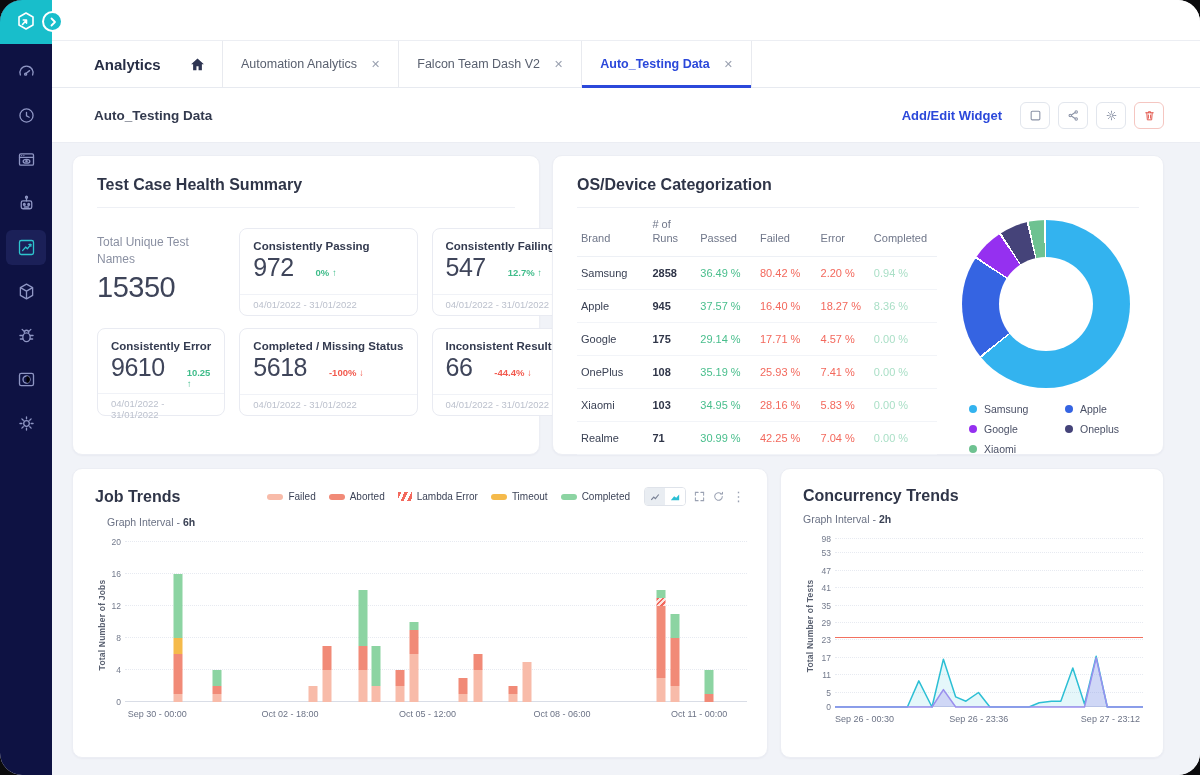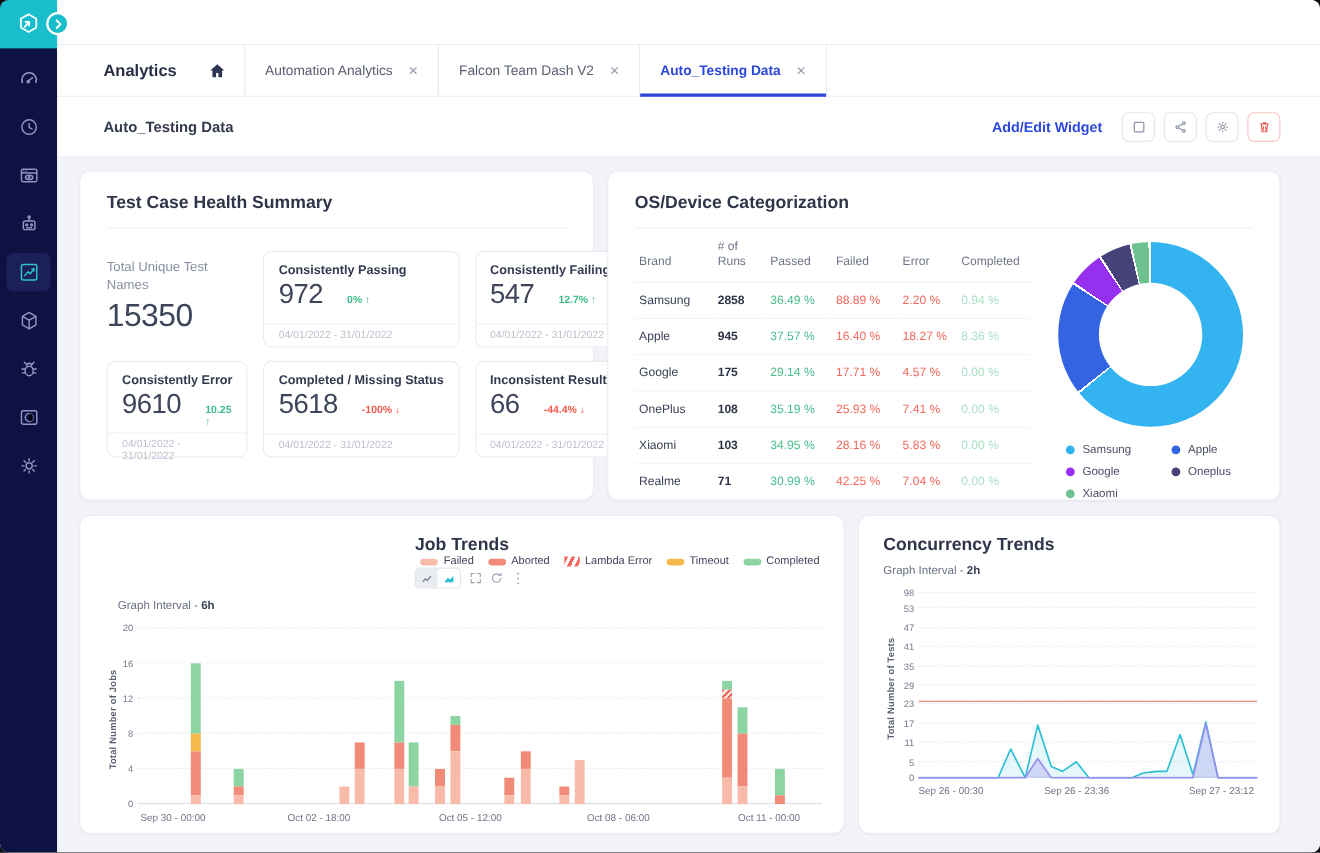--- a/index.html
+++ b/index.html
@@ -1,18 +1,18 @@
 <!DOCTYPE html>
 <html><head>
 <meta charset="utf-8">
 <style>
   * { box-sizing: border-box; margin: 0; padding: 0; }
   html,body { background:#0b0b0d; }
   body { font-family: "Liberation Sans", "DejaVu Sans", sans-serif; width:1200px; height:775px; }
-  .window { width:1200px; height:775px; border-radius:8px; overflow:hidden; display:flex; background:#fff; position:relative; }
+  .window { width:1200px; height:775px; border-radius:22px; overflow:hidden; display:flex; background:#fff; position:relative; }
 
   
   .sidebar { width:52px; background:#0E1243; flex:0 0 52px; display:flex; flex-direction:column; }
   .logo-block { width:52px; height:44px; background:#18BECB; display:flex; align-items:center; justify-content:center; }
   .expand-badge { position:absolute; left:42px; top:11px; width:21px; height:21px; border-radius:50%; background:#18BECB; border:2px solid #fff; display:flex; align-items:center; justify-content:center; z-index:30; cursor:pointer; }
   .nav { display:flex; flex-direction:column; align-items:center; margin-top:10px; gap:9px; }
   .nav-item { width:40px; height:35px; display:flex; align-items:center; justify-content:center; border-radius:6px; cursor:pointer; }
   .nav-item svg { stroke:#8F96C4; }
   .nav-item.active { background:#1B2058; }
   .nav-item.active svg { stroke:#2EC5CE; }
@@ -73,21 +73,21 @@
   .c-faded { color:#A9DFC6; }
   .donut-col { width:186px; flex:0 0 186px; padding-top:10px; }
   .donut { width:168px; height:168px; border-radius:50%; margin:0 auto; position:relative; }
   .donut::after { content:''; position:absolute; inset:37px; background:#fff; border-radius:50%; }
   .donut-legend { margin-top:15px; display:grid; grid-template-columns:96px 1fr; row-gap:8px; padding-left:16px; font-size:10.5px; color:#4A5066; }
   .dl-item { display:flex; align-items:center; gap:7px; cursor:pointer; }
   .dl-dot { width:8px; height:8px; border-radius:50%; flex:0 0 8px; }
 
   
   #w-jobs { width:696px; padding:18px 22px; }
-  .jt-head { display:flex; align-items:center;flex-direction:column; }
+  .jt-head { display:flex; align-items:center; }
   .jt-legend { margin-left:auto; display:flex; gap:13px; align-items:center; font-size:10px; color:#3D4458; }
   .lg-item { display:flex; align-items:center; gap:5px; cursor:pointer; }
   .lg-sw { width:16px; height:6px; border-radius:3px; }
   .lg-sw.sw-lambda { height:9px; width:14px; border-radius:0; background:repeating-linear-gradient(115deg,#F3685C 0 3px,transparent 3px 6px); }
   .jt-tools { display:flex; align-items:center; gap:8px; margin-left:14px; }
   .seg { display:flex; border:1px solid #DFE3EA; border-radius:4px; overflow:hidden; }
   .seg button { width:20px; height:17px; border:none; background:#fff; display:flex; align-items:center; justify-content:center; cursor:pointer; }
   .seg button.on { background:#E9EDF2; }
   .tool-btn { background:none; border:none; color:#9AA1B2; cursor:pointer; display:flex; align-items:center; }
   .interval { margin:10px 0 0 12px; font-size:10.5px; color:#6A7184; }
@@ -327,21 +327,21 @@
                     <th style="width: 64px;">Failed</th>
                     <th style="width: 56px;">Error</th>
                     <th style="width: 68px;">Completed</th>
                   </tr>
                 </thead>
               <tbody id="os-tbody">
                   <tr>
                     <td class="c-brand">Samsung</td>
                     <td class="c-runs">2858</td>
                     <td class="c-green">36.49 %</td>
-                    <td class="c-red">88.89 %</td>
+                    <td class="c-red">80.42 %</td>
                     <td class="c-red">2.20 %</td>
                     <td class="c-faded">0.94 %</td>
                   </tr>
                   <tr>
                     <td class="c-brand">Apple</td>
                     <td class="c-runs">945</td>
                     <td class="c-green">37.57 %</td>
                     <td class="c-red">16.40 %</td>
                     <td class="c-red">18.27 %</td>
                     <td class="c-faded">8.36 %</td>

